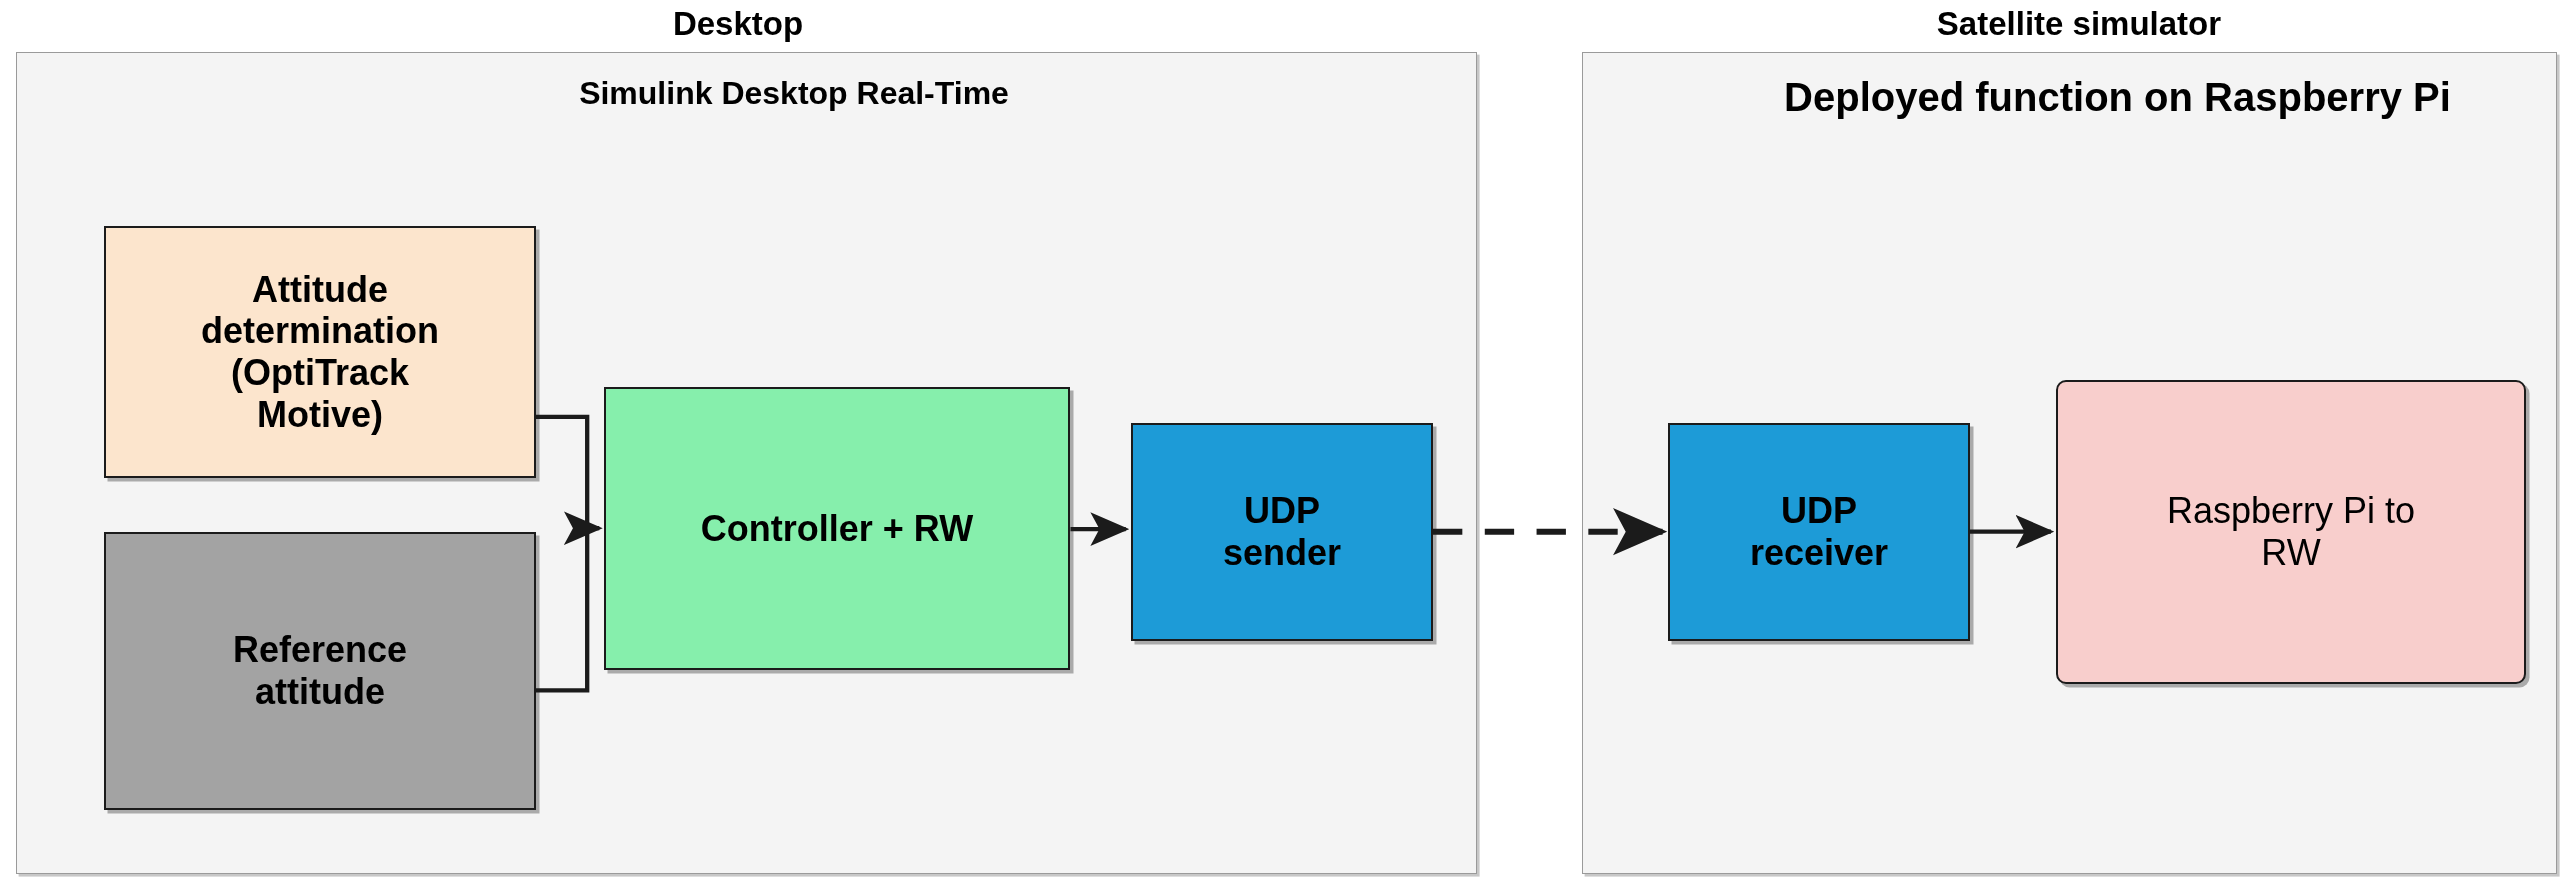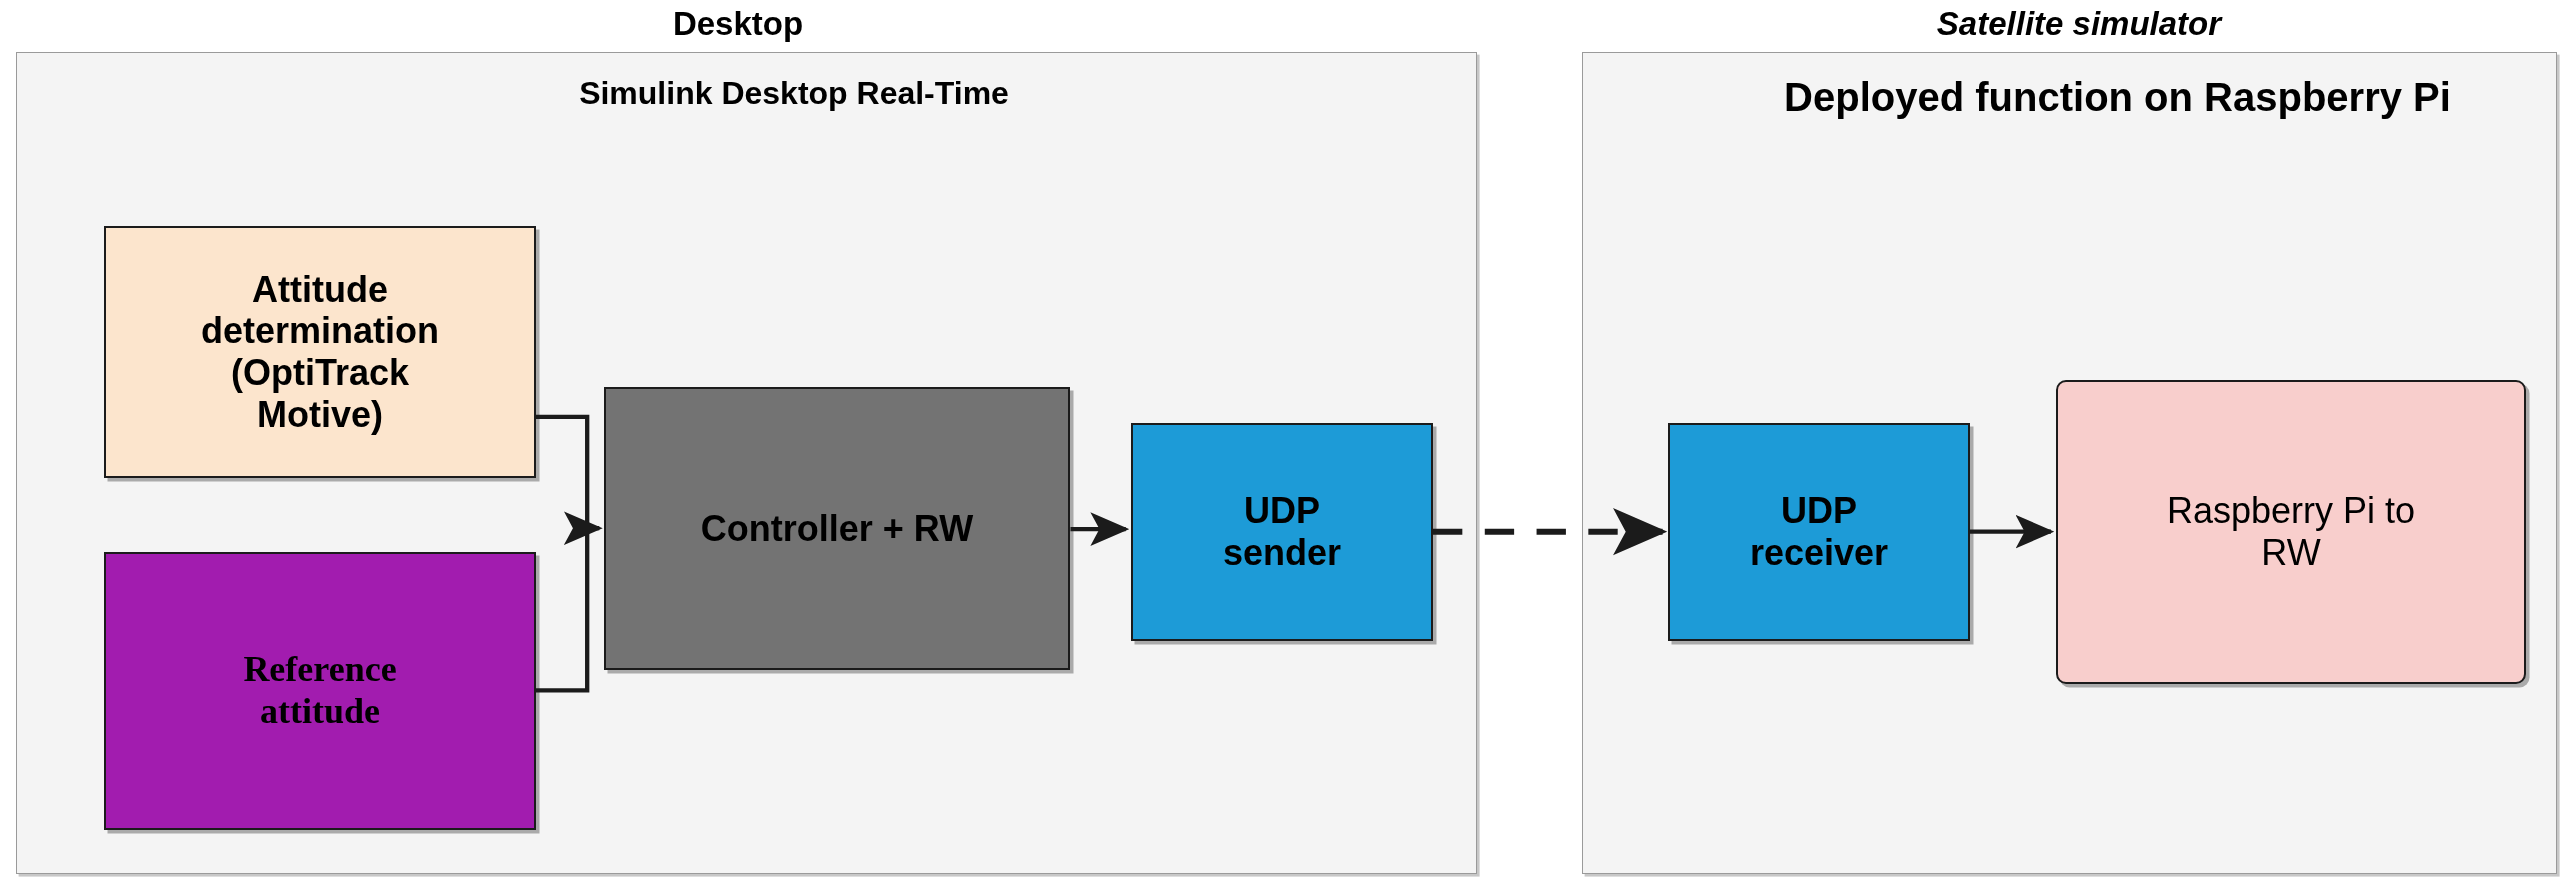--- a/index.html
+++ b/index.html
@@ -30,21 +30,21 @@
   .group-caption {
     position: absolute;
     font-size: 33px;
     font-weight: bold;
     line-height: 1;
     text-align: center;
     white-space: nowrap;
     letter-spacing: 0px;
   }
   #caption-desktop   { left: 0px;    top: 7px;  width: 1476px; }
-  #caption-satellite { left: 1582px; top: 7px;  width: 994px; font-style: italic; }
+  #caption-satellite { left: 1582px; top: 7px;  width: 994px; }
 
   
   .panel {
     position: absolute;
     background: #f4f4f4;
     border: 1.7px solid #9a9a9a;
     box-sizing: border-box;
     box-shadow: 2.6px 2.6px 0 0 rgba(0,0,0,0.22);
   }
   #panel-desktop   { left: 15.5px;   top: 52px; width: 1461px; height: 822px; }
@@ -78,28 +78,27 @@
     box-shadow: 3.5px 3.5px 0 0 rgba(0,0,0,0.30);
     padding: 18px 7px;
   }
 
   #block-attitude {
     left: 104px;  top: 226px;  width: 432px;  height: 252px;
     background: #fce5cd;
     font-size: 36px;
   }
   #block-reference {
-    left: 104px;  top: 552px;  width: 432px;  height: 278px;
-    background: #a21caf;
-    font-size: 36px;
-    font-family: Liberation Serif, serif;
+    left: 104px;  top: 532px;  width: 432px;  height: 278px;
+    background: #a3a3a3;
+    font-size: 36px;
   }
   #block-controller {
     left: 604px;  top: 387px;  width: 466px;  height: 283px;
-    background: #737373;
+    background: #86efac;
     font-size: 36px;
   }
   #block-udp-sender {
     left: 1131px; top: 423px;  width: 302px;  height: 218px;
     background: #1d9bd7;
     font-size: 36px;
   }
   #block-udp-receiver {
     left: 1668px; top: 423px;  width: 302px;  height: 218px;
     background: #1d9bd7;

